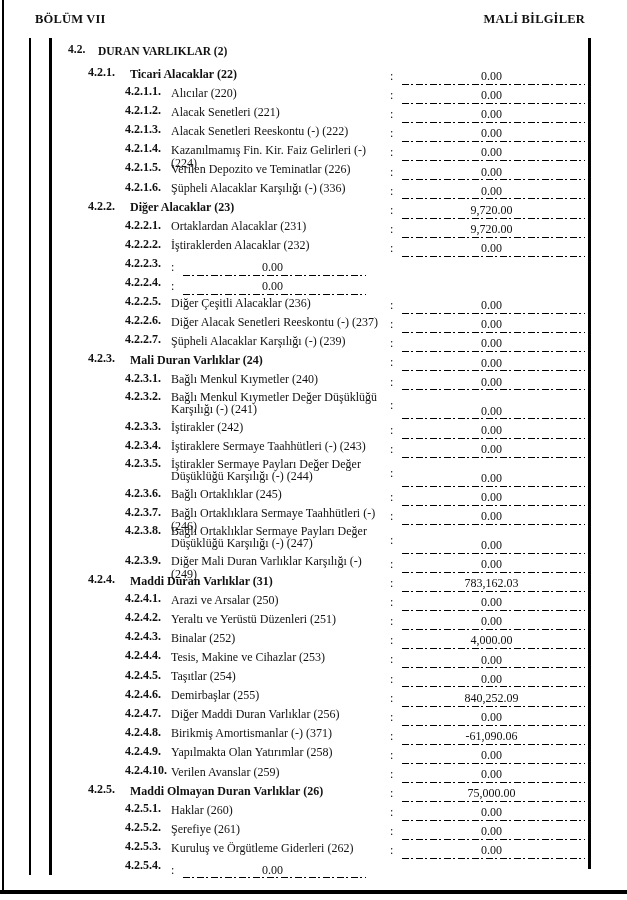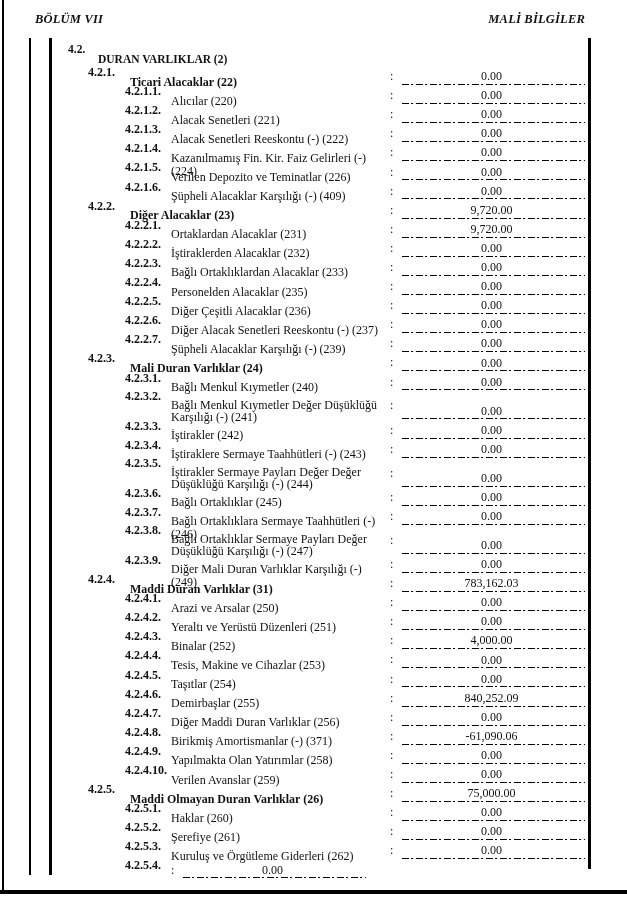--- a/index.html
+++ b/index.html
@@ -17,21 +17,21 @@
   }
   .bottom-rule{
     position:absolute;left:0;top:890px;width:627px;height:4px;background:#000;
   }
   
   .header{
     position:absolute;left:35px;right:42px;top:12px;height:18px;
     display:flex;justify-content:space-between;align-items:baseline;
   }
   .header .h-left,.header .h-right{
-    font-size:12.5px;font-weight:700;letter-spacing:.2px;font-style:italic;
+    font-size:12.5px;font-weight:700;letter-spacing:.2px;
   }
   
   .vline{position:absolute;background:#000;}
   .vline.outer-left{left:29px;top:38px;width:2px;height:837px;}
   .vline.inner-left{left:49px;top:38px;width:3px;height:837px;}
   .vline.right{left:588px;top:38px;width:3px;height:831px;}
   
   .rows{
     position:absolute;left:52px;top:40px;width:538px;
     display:flex;flex-direction:column;
@@ -45,21 +45,21 @@
   .row.lvl1{height:23px;font-size:11.5px;padding-top:3px;}
   .row.tall{height:29px;line-height:11.5px;}
   .indent{flex:0 0 auto;}
   .lvl1 .indent{width:16px;}
   .lvl2 .indent{width:36px;}
   .lvl3 .indent{width:73px;}
   .num{flex:0 0 auto;font-weight:700;white-space:nowrap;}
   .lvl1 .num{width:30px;}
   .lvl2 .num{width:42px;}
   .lvl3 .num{width:46px;}
-  .label{flex:1 1 auto;padding-right:6px;padding-top:1.5px;margin-top:8px;}
+  .label{flex:1 1 auto;padding-right:6px;padding-top:1.5px;}
   .lvl1 .label,.lvl2 .label{font-weight:700;}
   
   .vcell{
     flex:0 0 195px;width:195px;align-self:stretch;
     display:flex;
   }
   .row.novalue .vcell{visibility:hidden;}
   .colon{flex:0 0 12px;align-self:center;padding-top:2px;}
   .vbox{
     flex:1 1 auto;
@@ -165,21 +165,21 @@
       <span class="colon">:</span>
       <span class="vbox">
         <span class="value">0.00</span>
       </span>
     </span>
   </div>
 
   <div class="row lvl3">
     <span class="indent"></span>
     <span class="num">4.2.1.6.</span>
-    <span class="label">Şüpheli Alacaklar Karşılığı (-) (409)</span>
+    <span class="label">Şüpheli Alacaklar Karşılığı (-) (336)</span>
     <span class="vcell">
       <span class="colon">:</span>
       <span class="vbox">
         <span class="value">0.00</span>
       </span>
     </span>
   </div>
 
   <div class="row lvl2">
     <span class="indent"></span>
@@ -213,33 +213,31 @@
       <span class="colon">:</span>
       <span class="vbox">
         <span class="value">0.00</span>
       </span>
     </span>
   </div>
 
   <div class="row lvl3">
     <span class="indent"></span>
     <span class="num">4.2.2.3.</span>
-    <span class="label">Bağlı Ortaklıklardan Alacaklar (233)</span>
     <span class="vcell">
       <span class="colon">:</span>
       <span class="vbox">
         <span class="value">0.00</span>
       </span>
     </span>
   </div>
 
   <div class="row lvl3">
     <span class="indent"></span>
     <span class="num">4.2.2.4.</span>
-    <span class="label">Personelden Alacaklar (235)</span>
     <span class="vcell">
       <span class="colon">:</span>
       <span class="vbox">
         <span class="value">0.00</span>
       </span>
     </span>
   </div>
 
   <div class="row lvl3">
     <span class="indent"></span>

